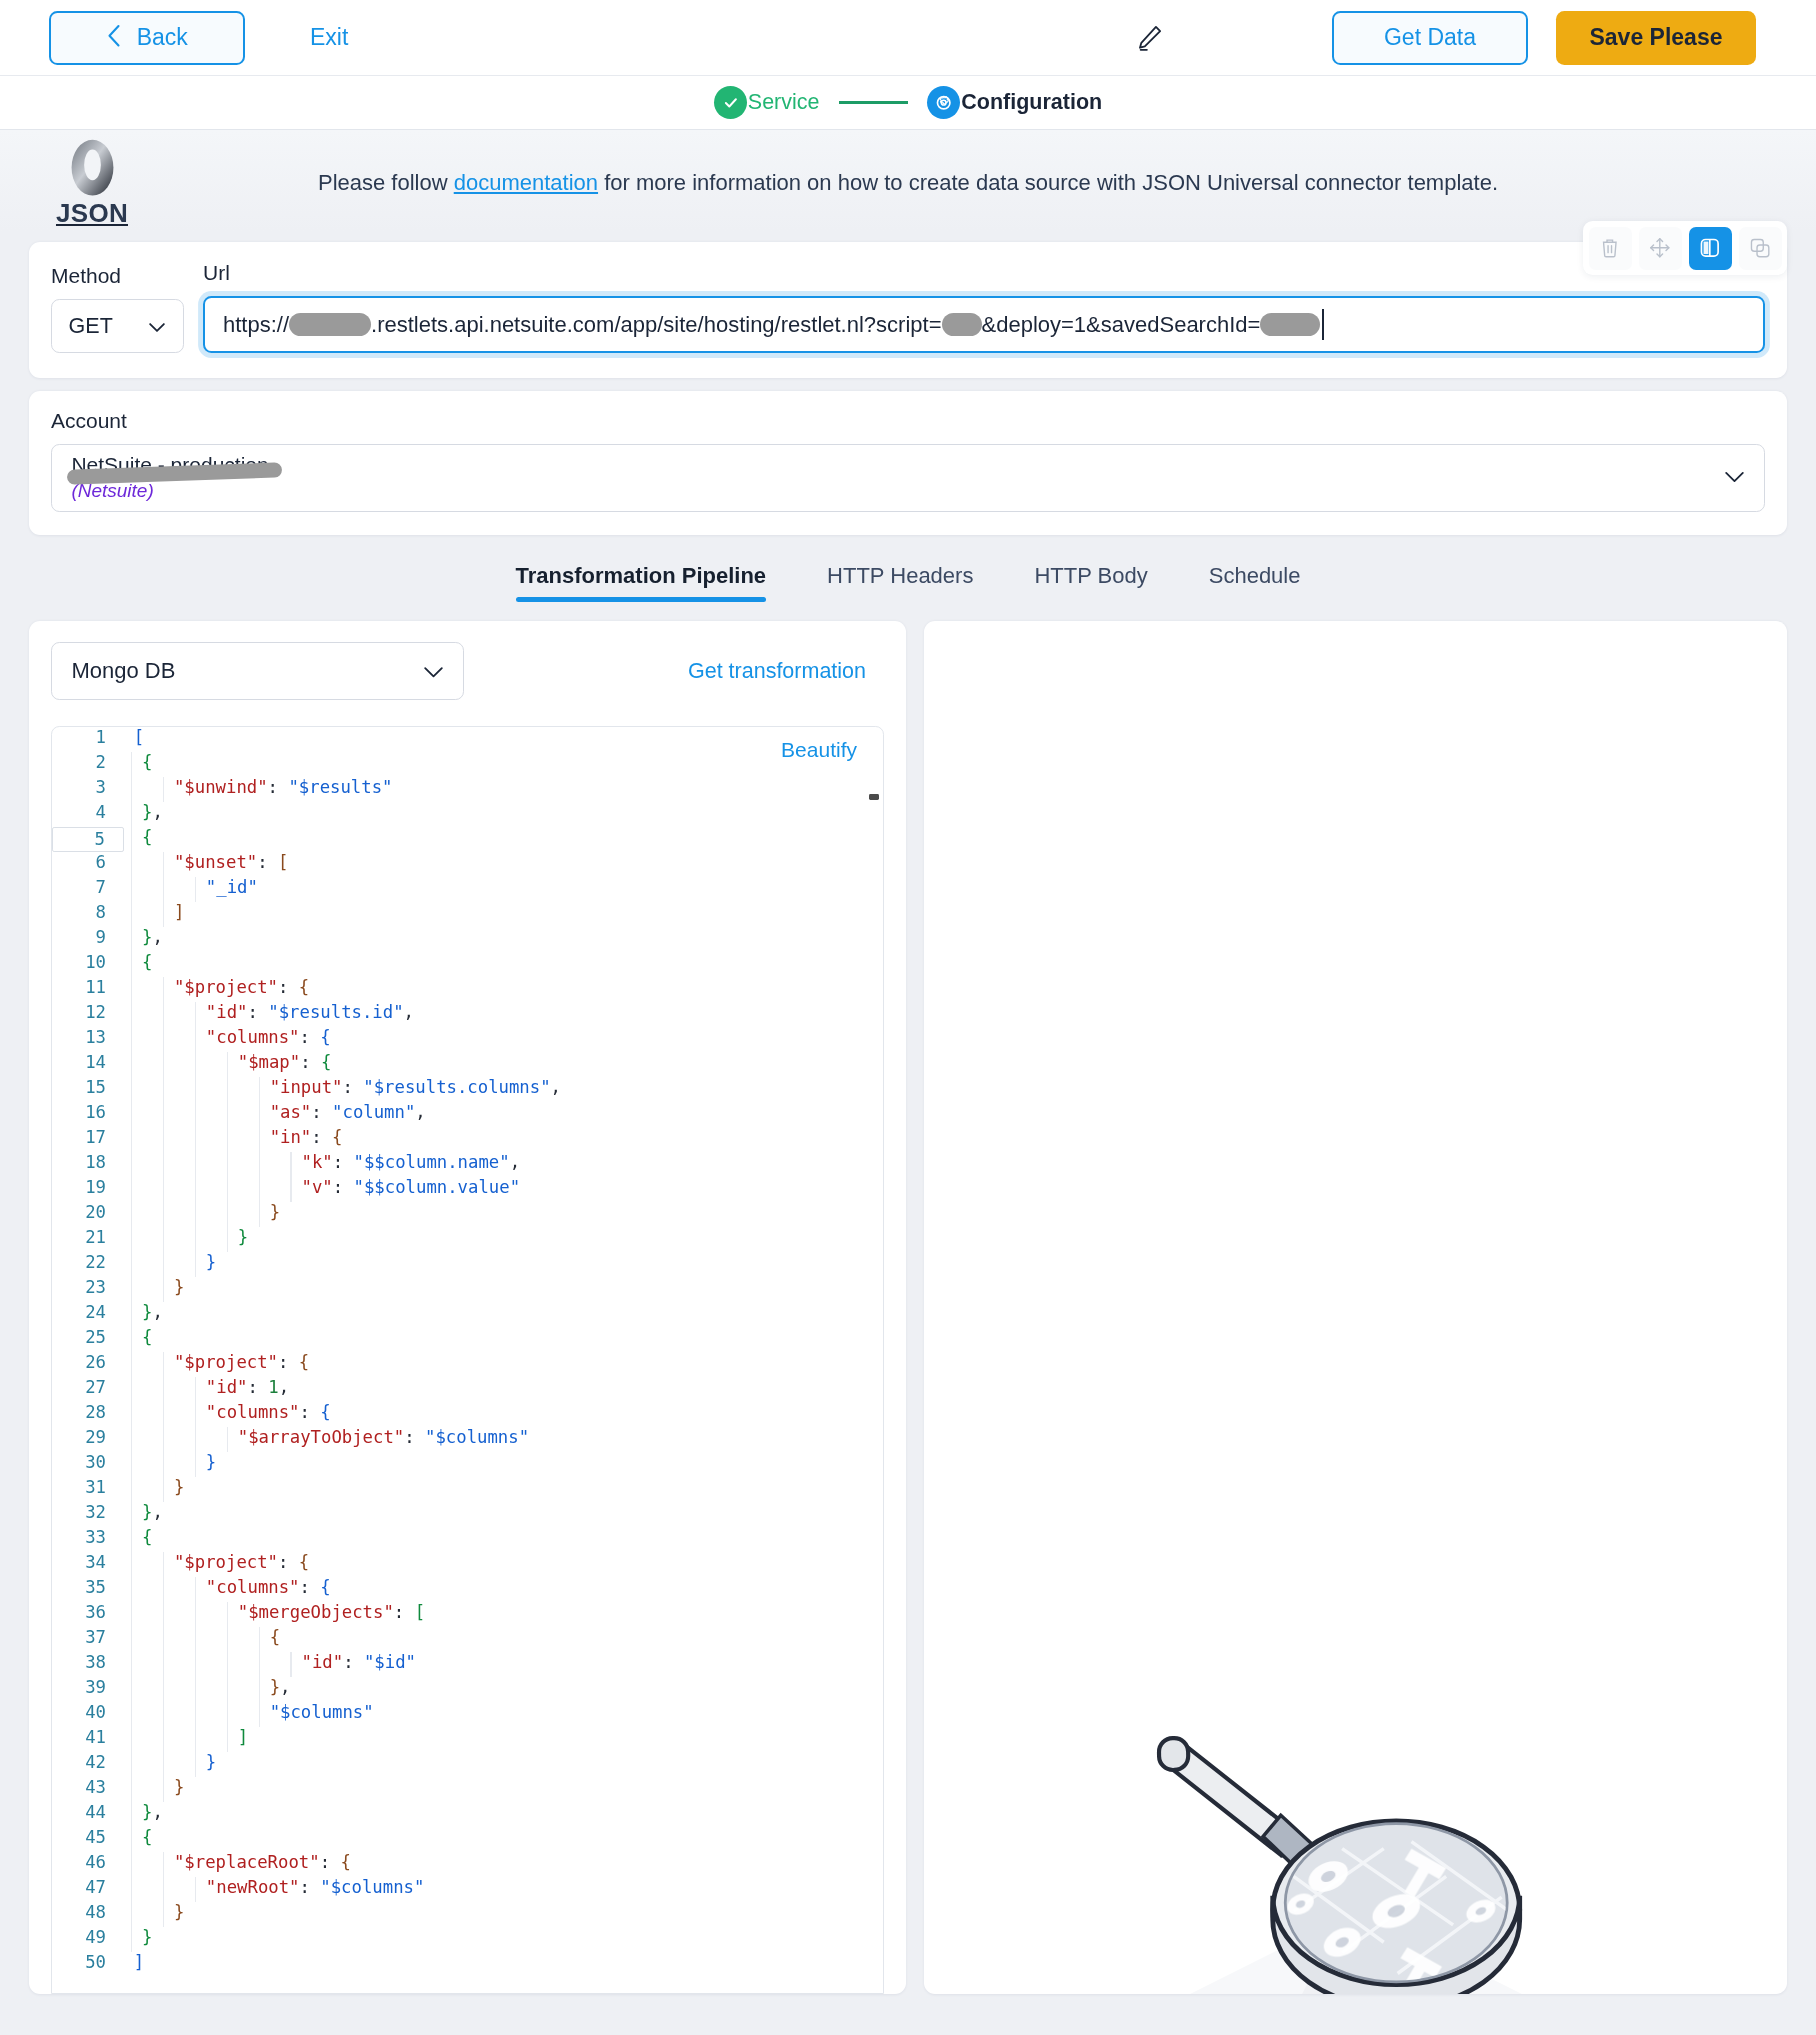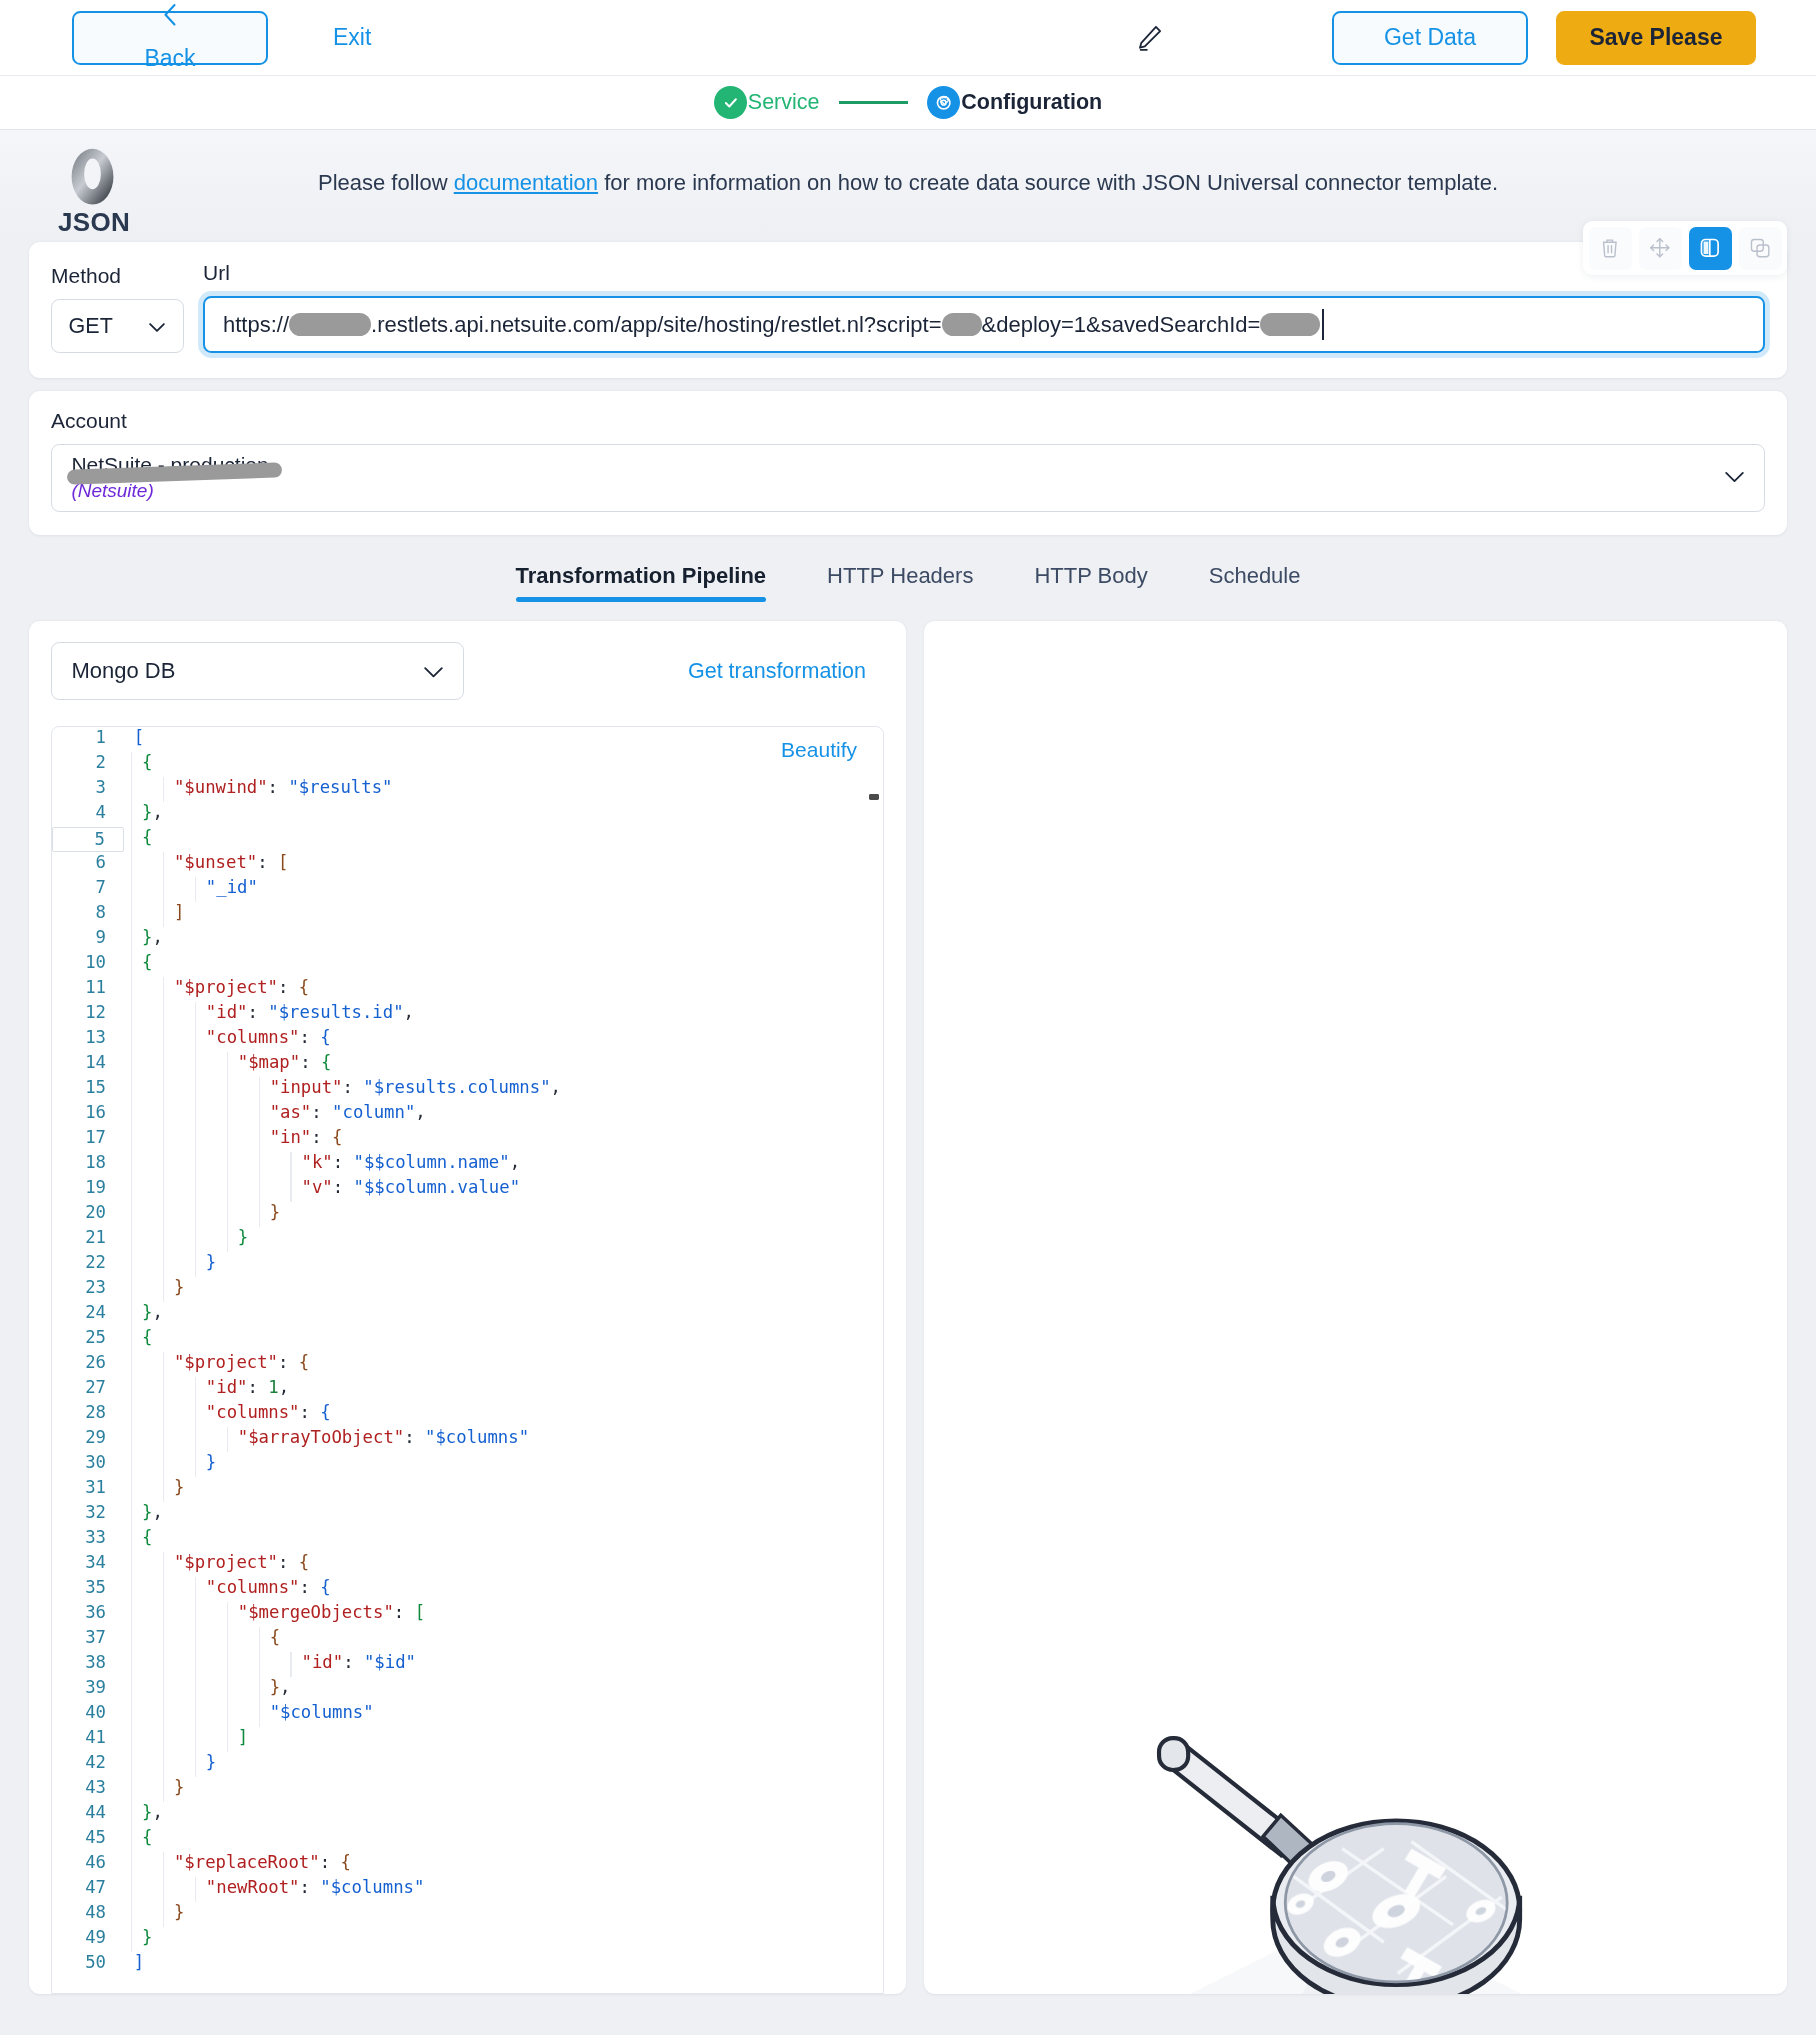--- a/index.html
+++ b/index.html
@@ -24,22 +24,21 @@
   .back-btn {
     display: flex; align-items: center; justify-content: center;
     gap: 15.3px;
     width: 196px; height: 54px;
     border: 2.1px solid #1592e6;
     border-radius: 8.3px;
     background: #f7fbfe;
     color: #1592e6;
     font-size: 23px;
     cursor: pointer;
-    margin-left: 40px;
-    flex-direction: column;
+    margin-left: 17px;
   }
   .chev-left { font-size: 21px; line-height: 1; display:block; }
   .exit-link {
     margin-left: 65px;
     color: #1592e6;
     font-size: 23px;
     cursor: pointer;
   }
   .topbar-right {
     margin-left: auto;
@@ -89,22 +88,22 @@
   .step-line { width:69px; height:2.8px; background:#1d9c66; margin: 0 19.4px; }
 
   
   .banner {
     background: linear-gradient(180deg,#f4f6f9 0%, #eef0f4 100%);
     position: relative;
     height: 103px;
     border-top: 1.4px solid #e2e6ec;
   }
   .json-logo {
-    position:absolute; left: 54px; top: 16px;
-    width: 76px; text-align:right;
+    position:absolute; left: 54px; top: 7px;
+    width: 76px; text-align:center;text-decoration:underline;
   }
   .json-ring {
     width: 53px; height: 60px; margin: 0 auto;
   }
   .json-word { font-size: 26px; font-weight: 700; color:#2b3950; letter-spacing:0.3px; margin-top:1.4px; }
   .banner-text {
     position:absolute; left:0; right:0; top: 40px;
     text-align:center; font-size: 22px; color:#2b3950;
   }
   .banner-text a { color:#1592e6; text-decoration: underline; cursor:pointer; }

